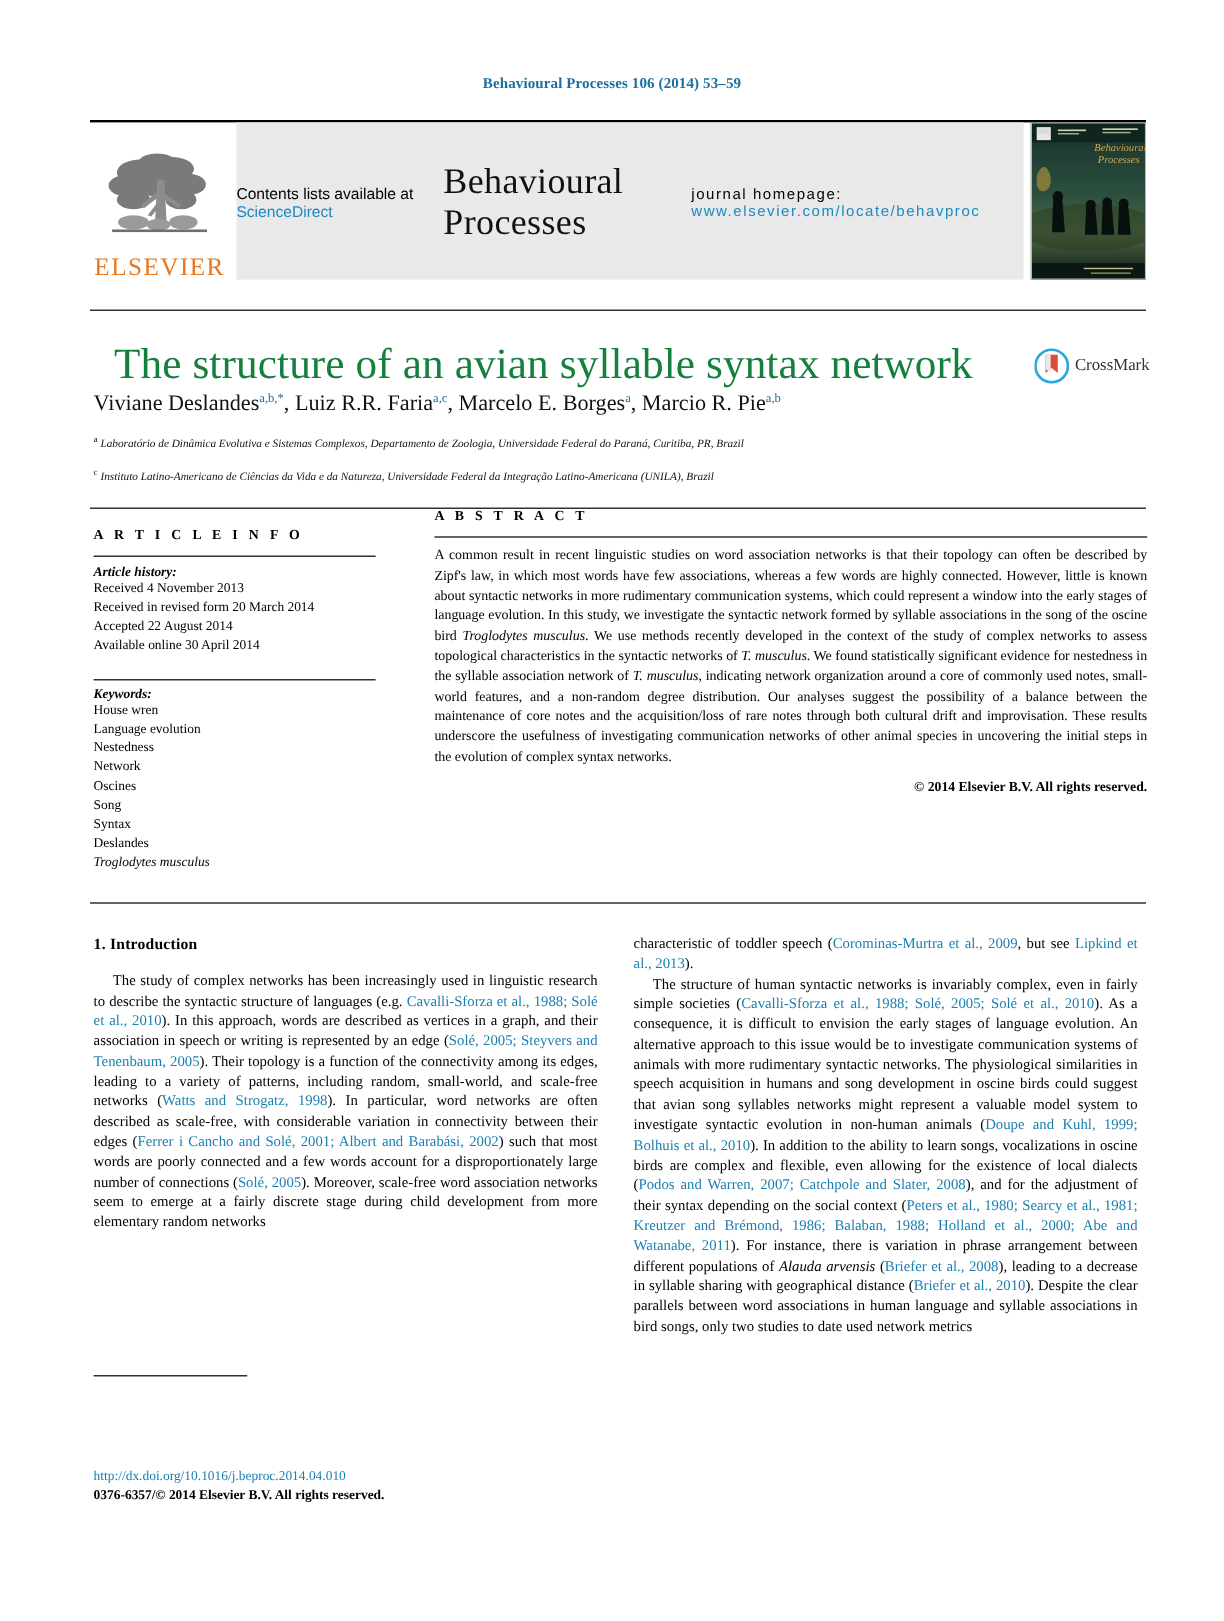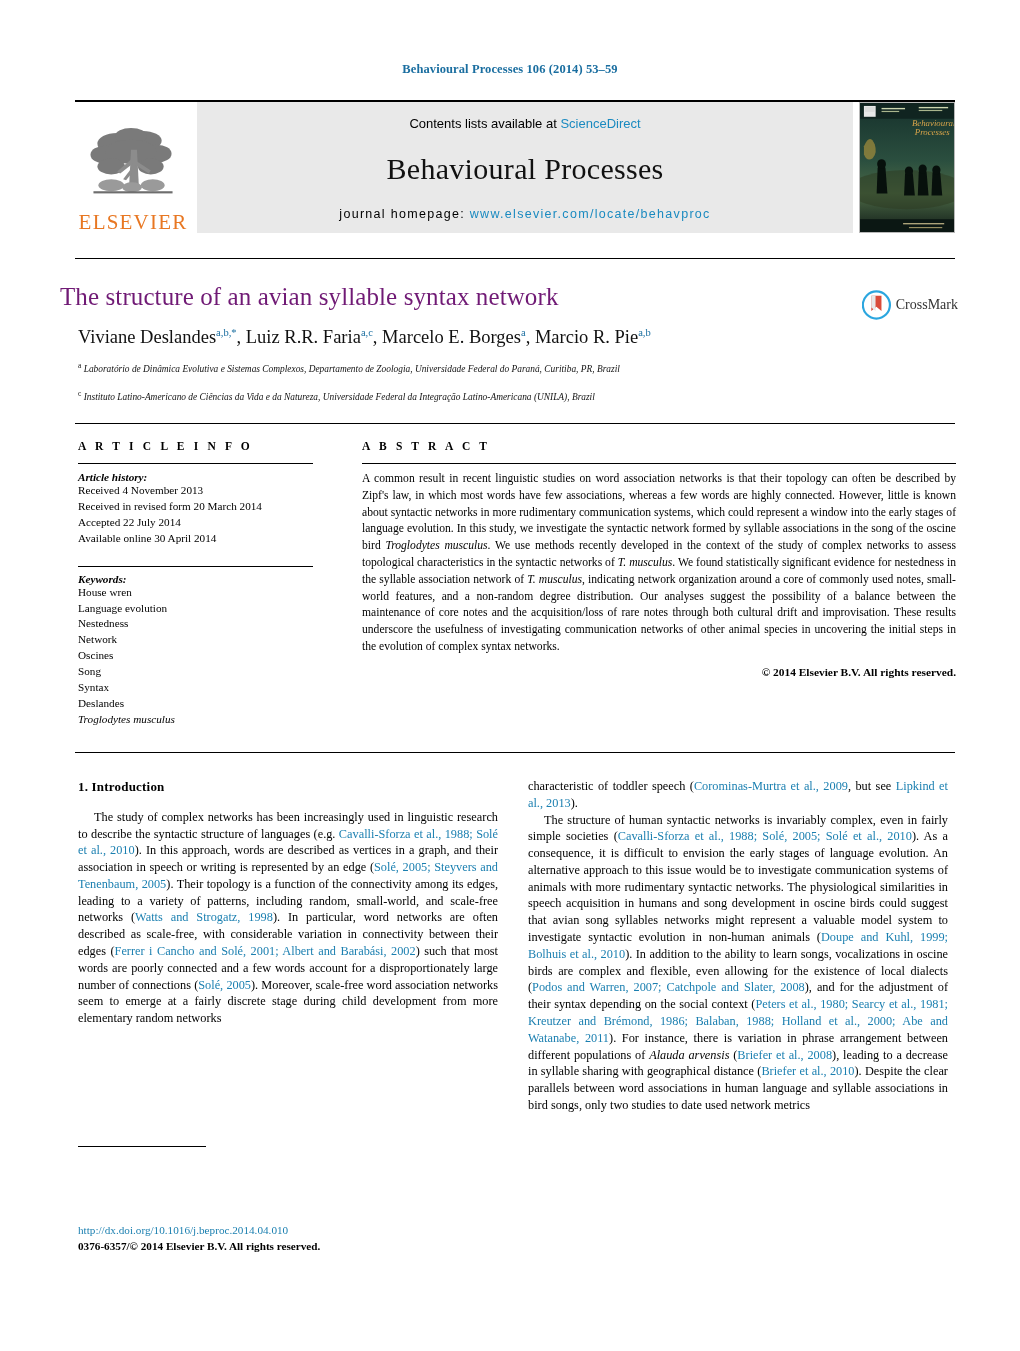--- a/index.html
+++ b/index.html
@@ -71,21 +71,21 @@
     letter-spacing: 1.2px;
     color: #E87722;
     line-height: 1;
     margin-top: 1px;
   }
   .journal-band {
     flex: 1 1 auto;
     background: #e9e9e9;
     margin: 0 6px;
     display: flex;
-    flex-direction: column;
+    flex-direction: row;
     align-items: center;
     justify-content: space-between;
     padding: 14px 0 12px 0;
     box-sizing: border-box;
   }
   .contents-line {
     font-family: "Liberation Sans", sans-serif;
     font-size: 13px;
     color: #000;
   }
@@ -122,25 +122,25 @@
   .title-rule {
     position: absolute;
     top: 258px;
     left: 75px;
     width: 880px;
     border-top: 1px solid #000;
   }
   .paper-title {
     position: absolute;
     top: 283px;
-    left: 60px;
+    left: 95px;
     width: 760px;
-    font-size: 25px;
+    font-size: 36px;
     font-weight: normal;
-    color: #701a75;
+    color: #15803d;
     letter-spacing: 0.1px;
     margin: 0;
     line-height: 1.15;
   }
   .authors {
     position: absolute;
     top: 325px;
     left: 78px;
     width: 790px;
     font-size: 18.5px;
@@ -187,21 +187,21 @@
     border-top: 1px solid #000;
   }
   .col-info {
     position: absolute;
     top: 440px;
     left: 78px;
     width: 235px;
   }
   .col-abs {
     position: absolute;
-    top: 440px;
+    top: 424px;
     left: 362px;
     width: 594px;
   }
   .sec-head {
     font-size: 11.5px;
     font-weight: bold;
     letter-spacing: 3.2px;
     margin-bottom: 11px;
   }
   .hrule-thin {
@@ -411,21 +411,21 @@
   </div>
 
   <div class="sec-rule"></div>
 
   <div class="col-info">
     <div class="sec-head">A R T I C L E    I N F O</div>
     <div class="hrule-thin"></div>
     <div class="hist-label">Article history:</div>
     <div class="hist-line">Received 4 November 2013</div>
     <div class="hist-line">Received in revised form 20 March 2014</div>
-    <div class="hist-line">Accepted 22 July 2014</div>
+    <div class="hist-line">Accepted 22 August 2014</div>
     <div class="hist-line">Available online 30 April 2014</div>
 
     <div class="kw-block">
       <div class="hrule-thin"></div>
       <div class="kw-label">Keywords:</div>
       <div class="kw-line">House wren</div>
       <div class="kw-line">Language evolution</div>
       <div class="kw-line">Nestedness</div>
       <div class="kw-line">Network</div>
       <div class="kw-line">Oscines</div>

